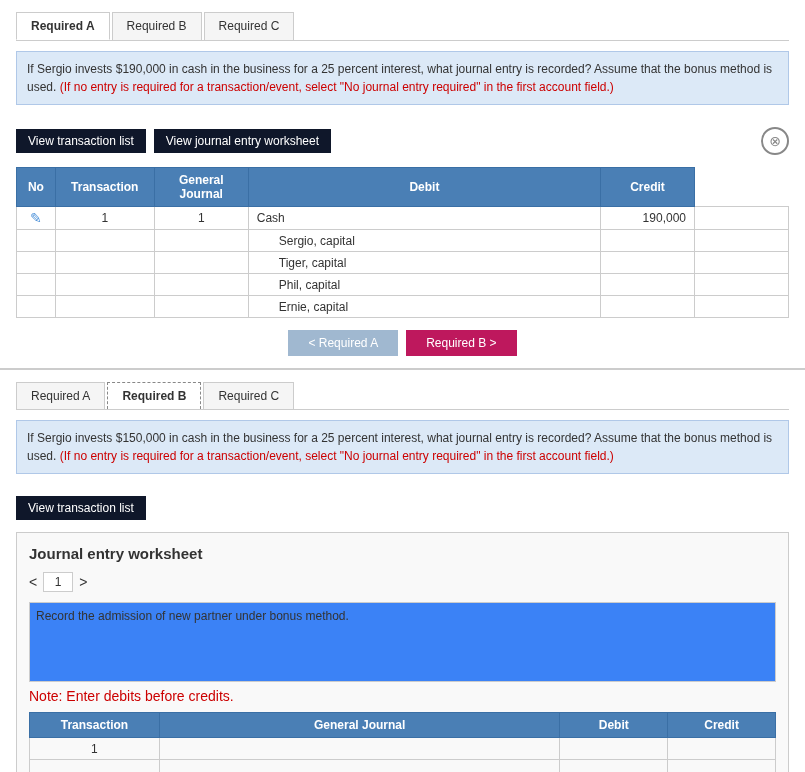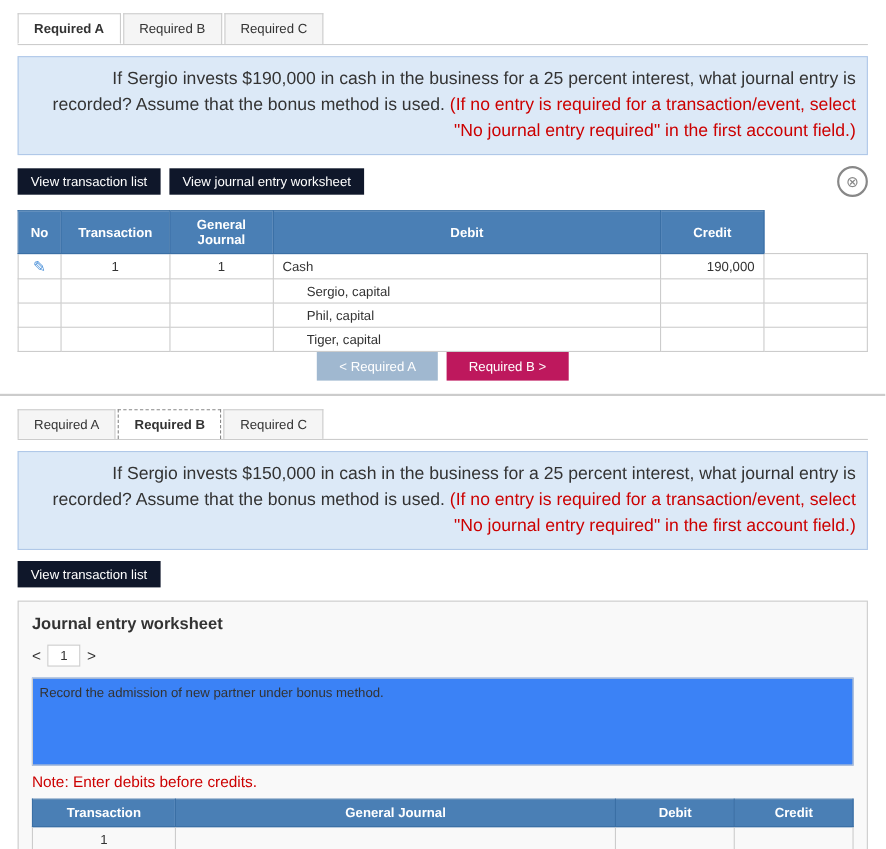--- a/index.html
+++ b/index.html
@@ -27,24 +27,23 @@
     .tab.dashed-border {
       border: 1px dashed #888;
       border-bottom: none;
     }
 
     
     .info-box {
       background: #dce9f7;
       border: 1px solid #b0c8e8;
       padding: 8px 10px;
-      margin-bottom: 10px;
-      font-size: 16px;
+      margin-bottom: 22px;
+      font-size: 12px;
       line-height: 1.5;
-      text-align: right;
     }
     .info-box .red { color: #cc0000; }
 
     
     .btn {
       display: inline-block;
       padding: 5px 12px;
       background: #0f172a;
       color: #fff;
       border: none;
@@ -72,21 +71,21 @@
     .journal-table td.trans-col { text-align: center; width: 80px; }
     .journal-table td.debit-col { text-align: right; width: 80px; }
     .journal-table td.credit-col { text-align: right; width: 80px; }
     .journal-table td.gj-col { width: 300px; }
     .journal-table td.indent { padding-left: 30px; }
 
     
     .edit-icon { color: #4a90d9; cursor: pointer; font-size: 14px; }
 
     
-    .nav-buttons { display: flex; justify-content: center; gap: 8px; }
+    .nav-buttons { display: flex; justify-content: center; gap: 8px; margin-top: 12px; }
     .btn-nav {
       padding: 6px 20px;
       background: #be185d;
       color: #fff;
       border: none;
       cursor: pointer;
       font-size: 12px;
     }
     .btn-nav.disabled {
       background: #a0b8d0;
@@ -204,29 +203,37 @@
           <td class="no-col"></td>
           <td class="trans-col"></td>
           <td class="gj-col indent">Sergio, capital</td>
           <td class="debit-col"></td>
           <td class="credit-col"></td>
         </tr>
         <tr>
           <td style="width: 20px;"></td>
           <td class="no-col"></td>
           <td class="trans-col"></td>
-          <td class="gj-col indent">Phil, capital</td>
+          <td class="gj-col indent">Tiger, capital</td>
           <td class="debit-col"></td>
           <td class="credit-col"></td>
         </tr>
         <tr>
           <td style="width: 20px;"></td>
           <td class="no-col"></td>
           <td class="trans-col"></td>
-          <td class="gj-col indent">Tiger, capital</td>
+          <td class="gj-col indent">Phil, capital</td>
+          <td class="debit-col"></td>
+          <td class="credit-col"></td>
+        </tr>
+        <tr>
+          <td style="width: 20px;"></td>
+          <td class="no-col"></td>
+          <td class="trans-col"></td>
+          <td class="gj-col indent">Ernie, capital</td>
           <td class="debit-col"></td>
           <td class="credit-col"></td>
         </tr>
       </tbody>
   </table>
 
   <div class="nav-buttons">
     <button class="btn-nav disabled">&lt; Required A</button>
     <button class="btn-nav">Required B &gt;</button>
   </div>

